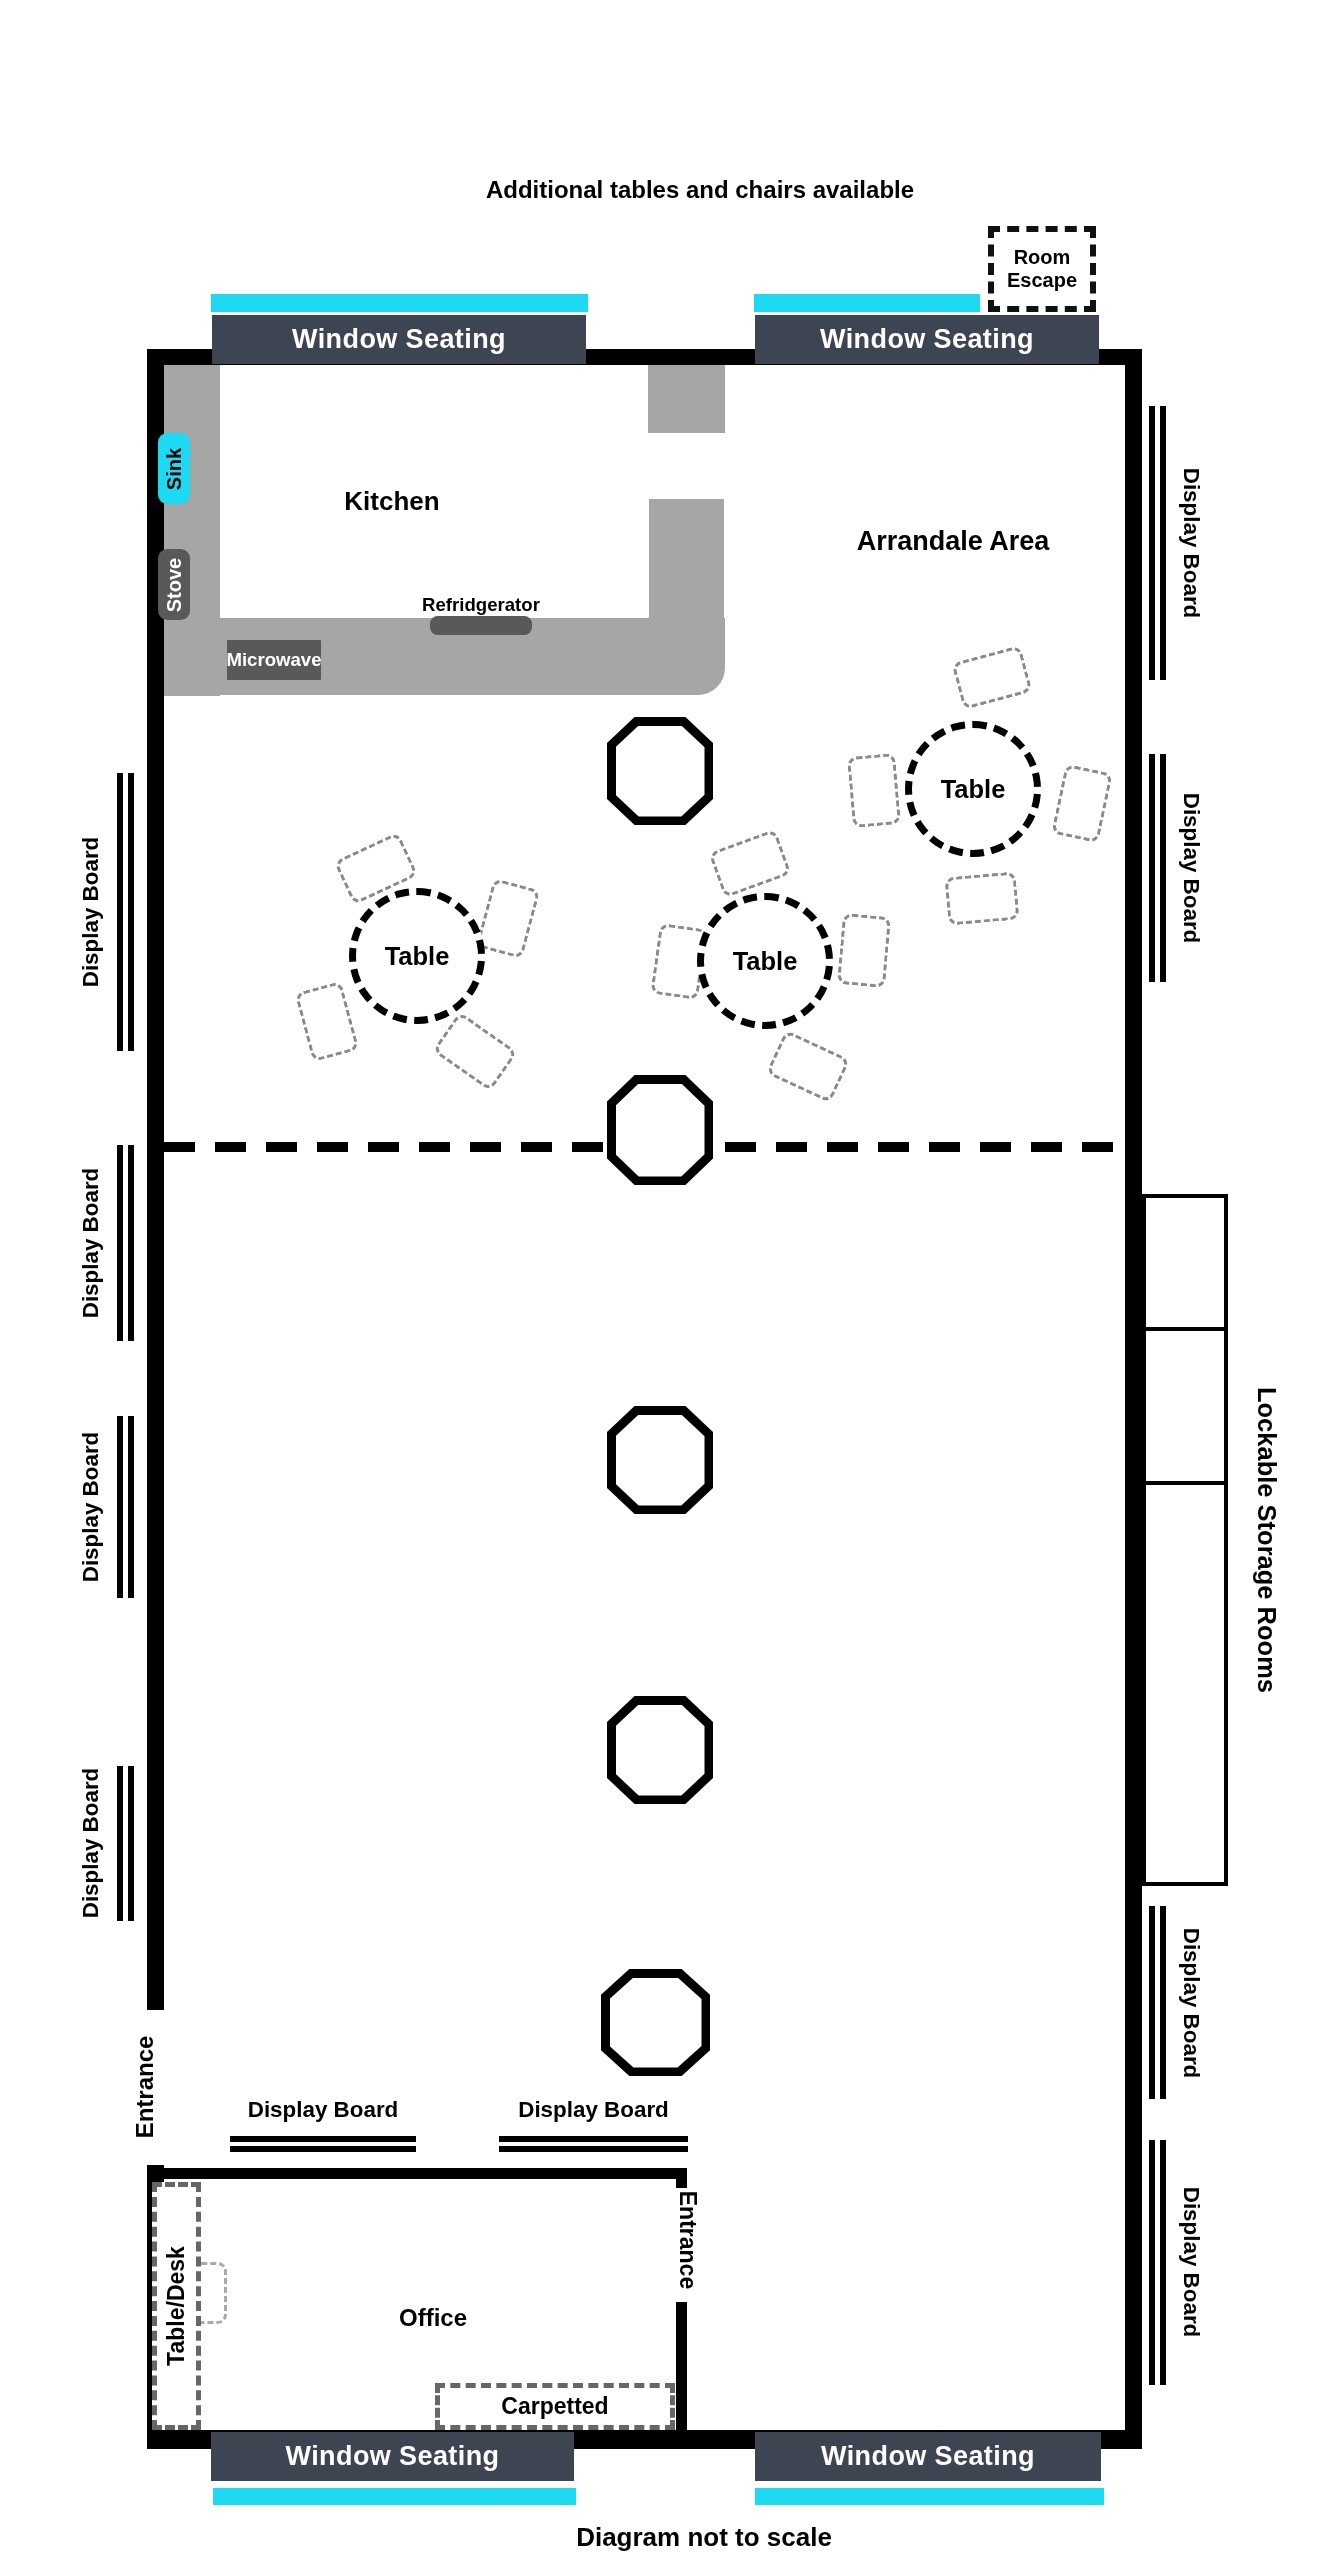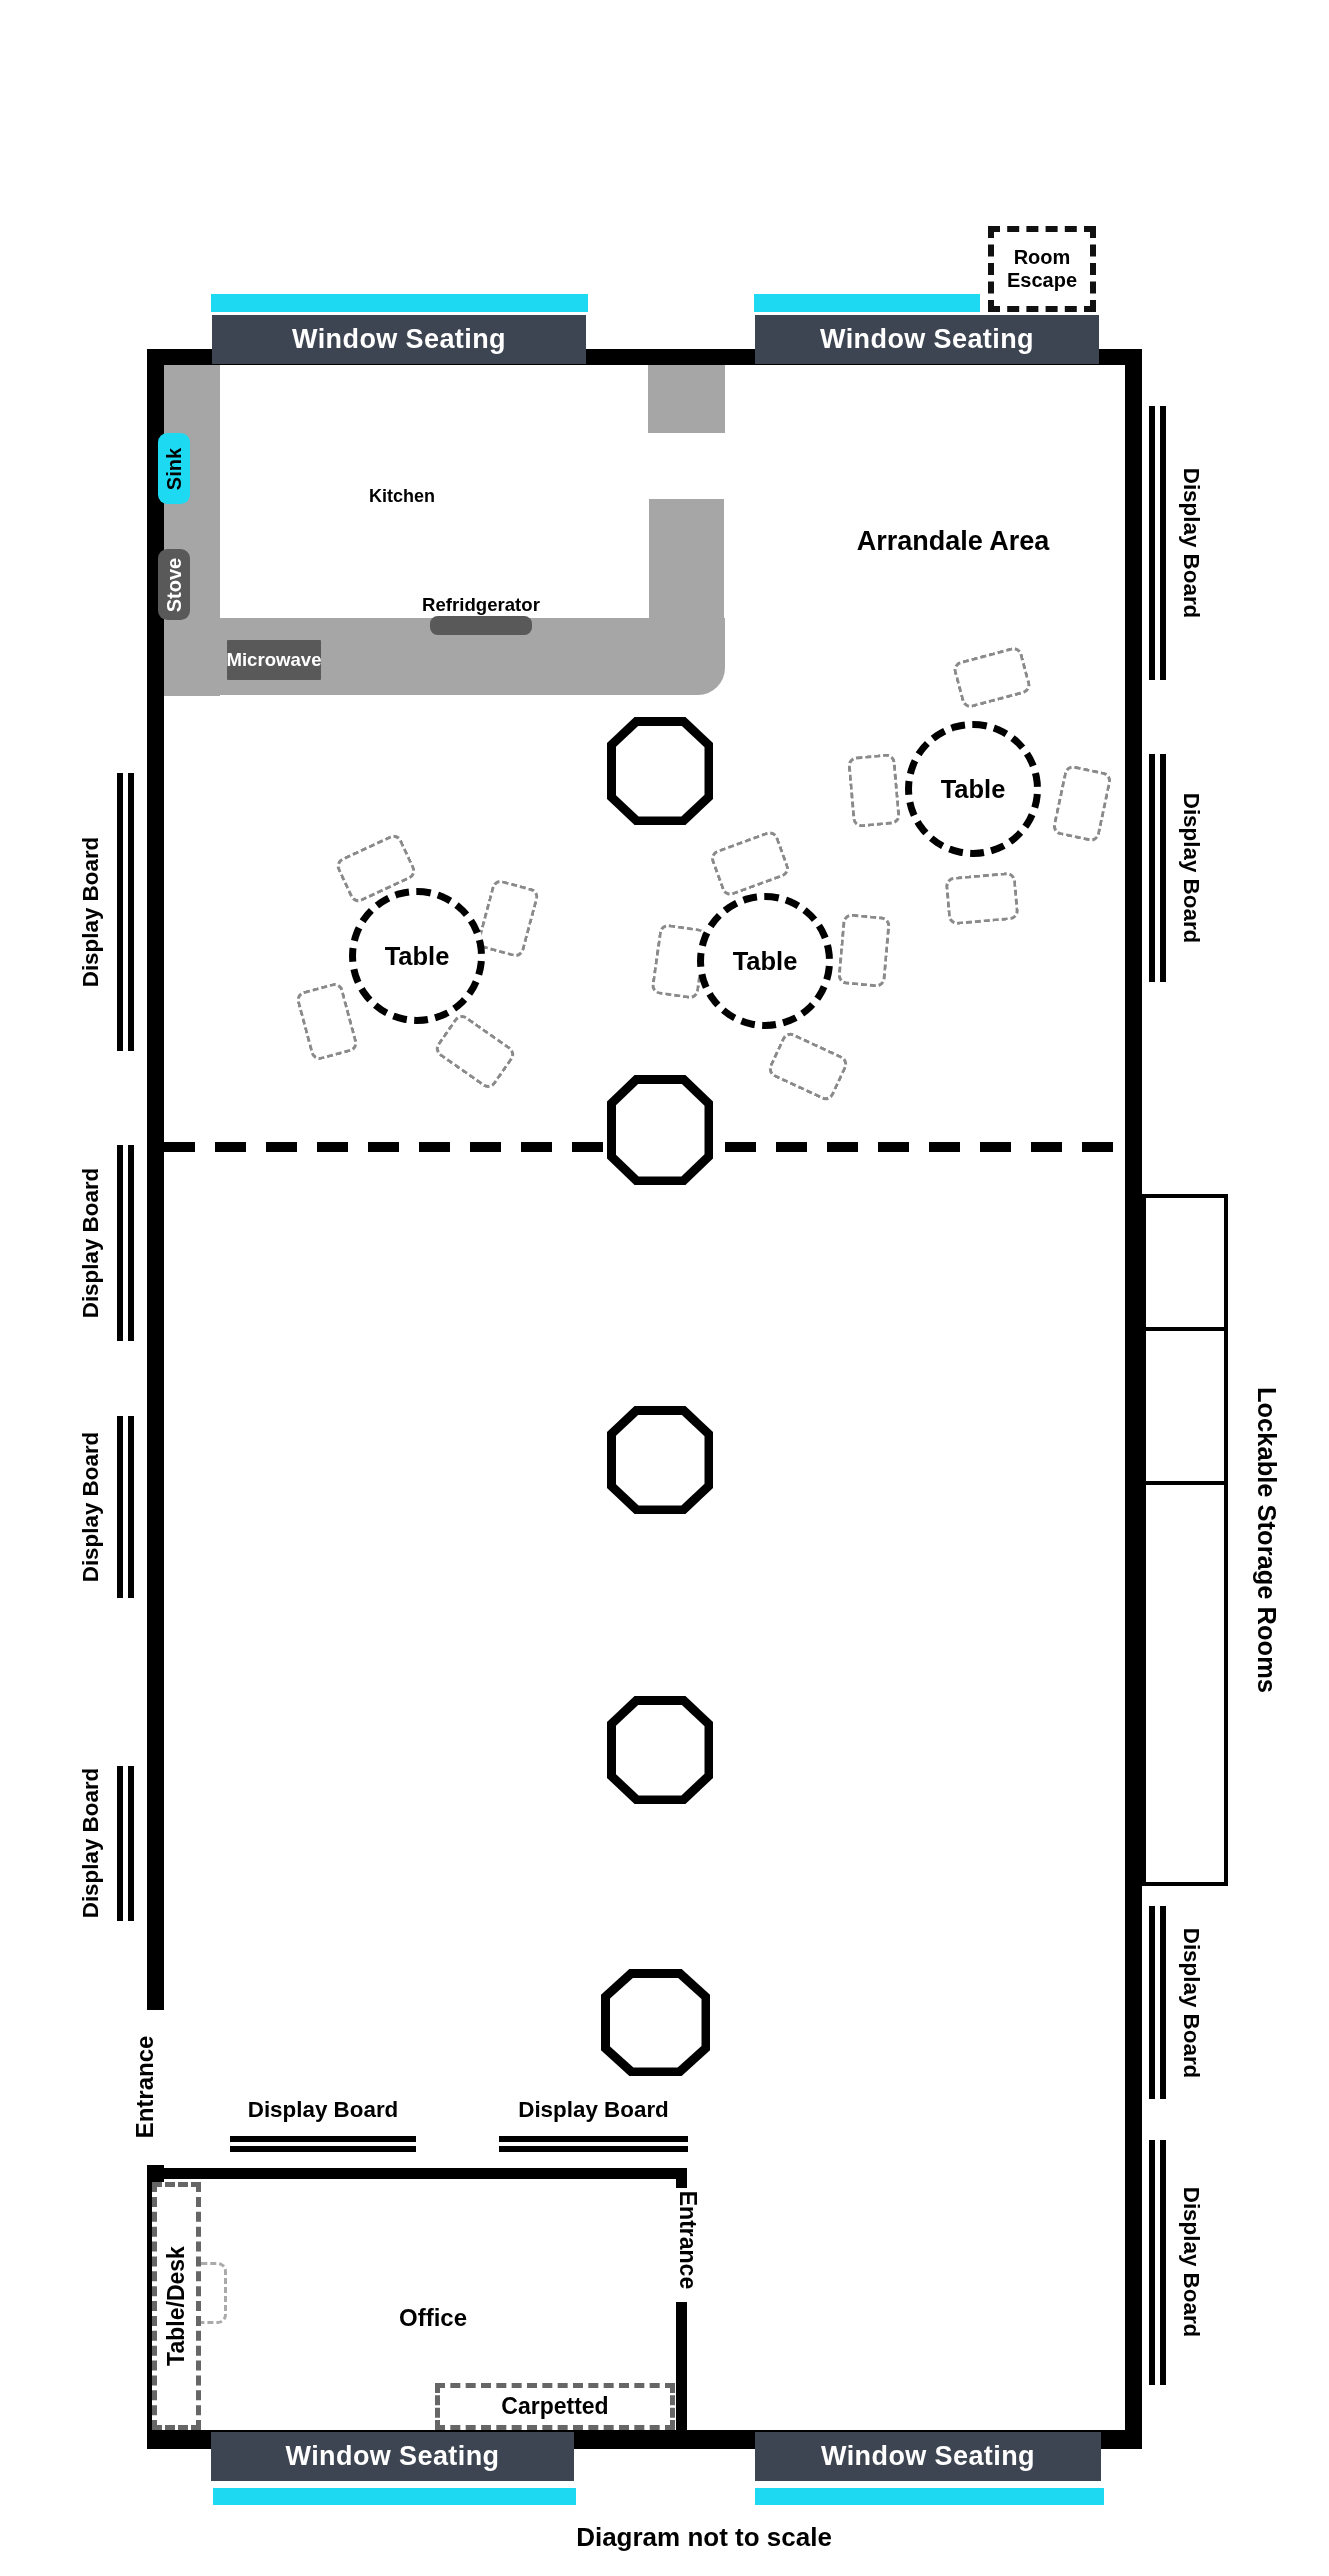--- a/index.html
+++ b/index.html
@@ -29,20 +29,21 @@
   .storage-box{position:absolute;background:#fff;border:4.6px solid #000;box-sizing:border-box;}
   .appliance{position:absolute;background:#595959;color:#fff;border-radius:1px;
              display:flex;align-items:center;justify-content:center;font-weight:600;}
   .divider{position:absolute;height:10px;background:repeating-linear-gradient(to right,#000 0 31px,transparent 31px 51px);z-index:2;}
 </style>
 </head>
 <body>
 
 <div id="plan">
 
+  <div class="ctr-text" style="left:70px;top:176px;width:1260px;font-size:24px;font-weight:600;">Additional tables and chairs available</div>
 
   <div class="hatch-box" style="left:988px;top:226px;width:96px;height:74px;border-color:#111;display:flex;align-items:center;justify-content:center;">
     <span style="font-size:20px;font-weight:600;text-align:center;width:70px;line-height:1.15;">Room Escape</span>
   </div>
 
   <div class="wall" style="left:149px;top:349px;width:993px;height:15.5px;"></div>
   <div class="wall" style="left:147px;top:349px;width:17px;height:1661px;"></div>
   <div class="wall" style="left:147px;top:2165px;width:17px;height:282px;"></div>
   <div class="wall" style="left:1125px;top:349px;width:17px;height:2097px;"></div>
   <div class="wall" style="left:147px;top:2430px;width:995px;height:19.3px;"></div>
@@ -63,21 +64,21 @@
   <div class="ws-box" style="left:755px;top:2432px;width:346px;height:49px;">
     <span>Window Seating</span>
   </div>
   <div class="cyan-bar" style="left:755px;top:2488px;width:349px;height:17px;"></div>
 
   <div class="counter" style="left:164px;top:365px;width:56px;height:331px;"></div>
   <div class="counter" style="left:164px;top:618px;width:561px;height:77px;border-bottom-right-radius:27px;"></div>
   <div class="counter" style="left:648px;top:365px;width:77px;height:68px;"></div>
   <div class="counter" style="left:649px;top:499px;width:75px;height:155px;"></div>
 
-  <div class="ctr-text" style="left:286px;top:486px;width:232px;font-size:18px;font-weight:600;">Kitchen</div>
+  <div class="ctr-text" style="left:276px;top:486px;width:232px;font-size:26px;font-weight:600;">Kitchen</div>
 
   <div class="abs" style="left:158px;top:433px;width:32px;height:71px;background:#1ed9f2;border-radius:9.3px;z-index:4;">
     <span class="vlabel rotccw" style="left:16px;top:36px;font-size:20px;color:#000;">Sink</span>
   </div>
   <div class="abs" style="left:158px;top:549px;width:32px;height:71px;background:#595959;border-radius:9.3px;z-index:4;">
     <span class="vlabel rotccw" style="left:16px;top:36px;font-size:20px;color:#fff;">Stove</span>
   </div>
   <div class="appliance" style="left:227px;top:640px;width:94px;height:40px;font-size:18.6px;z-index:4;">
     <span>Microwave</span>
   </div>

